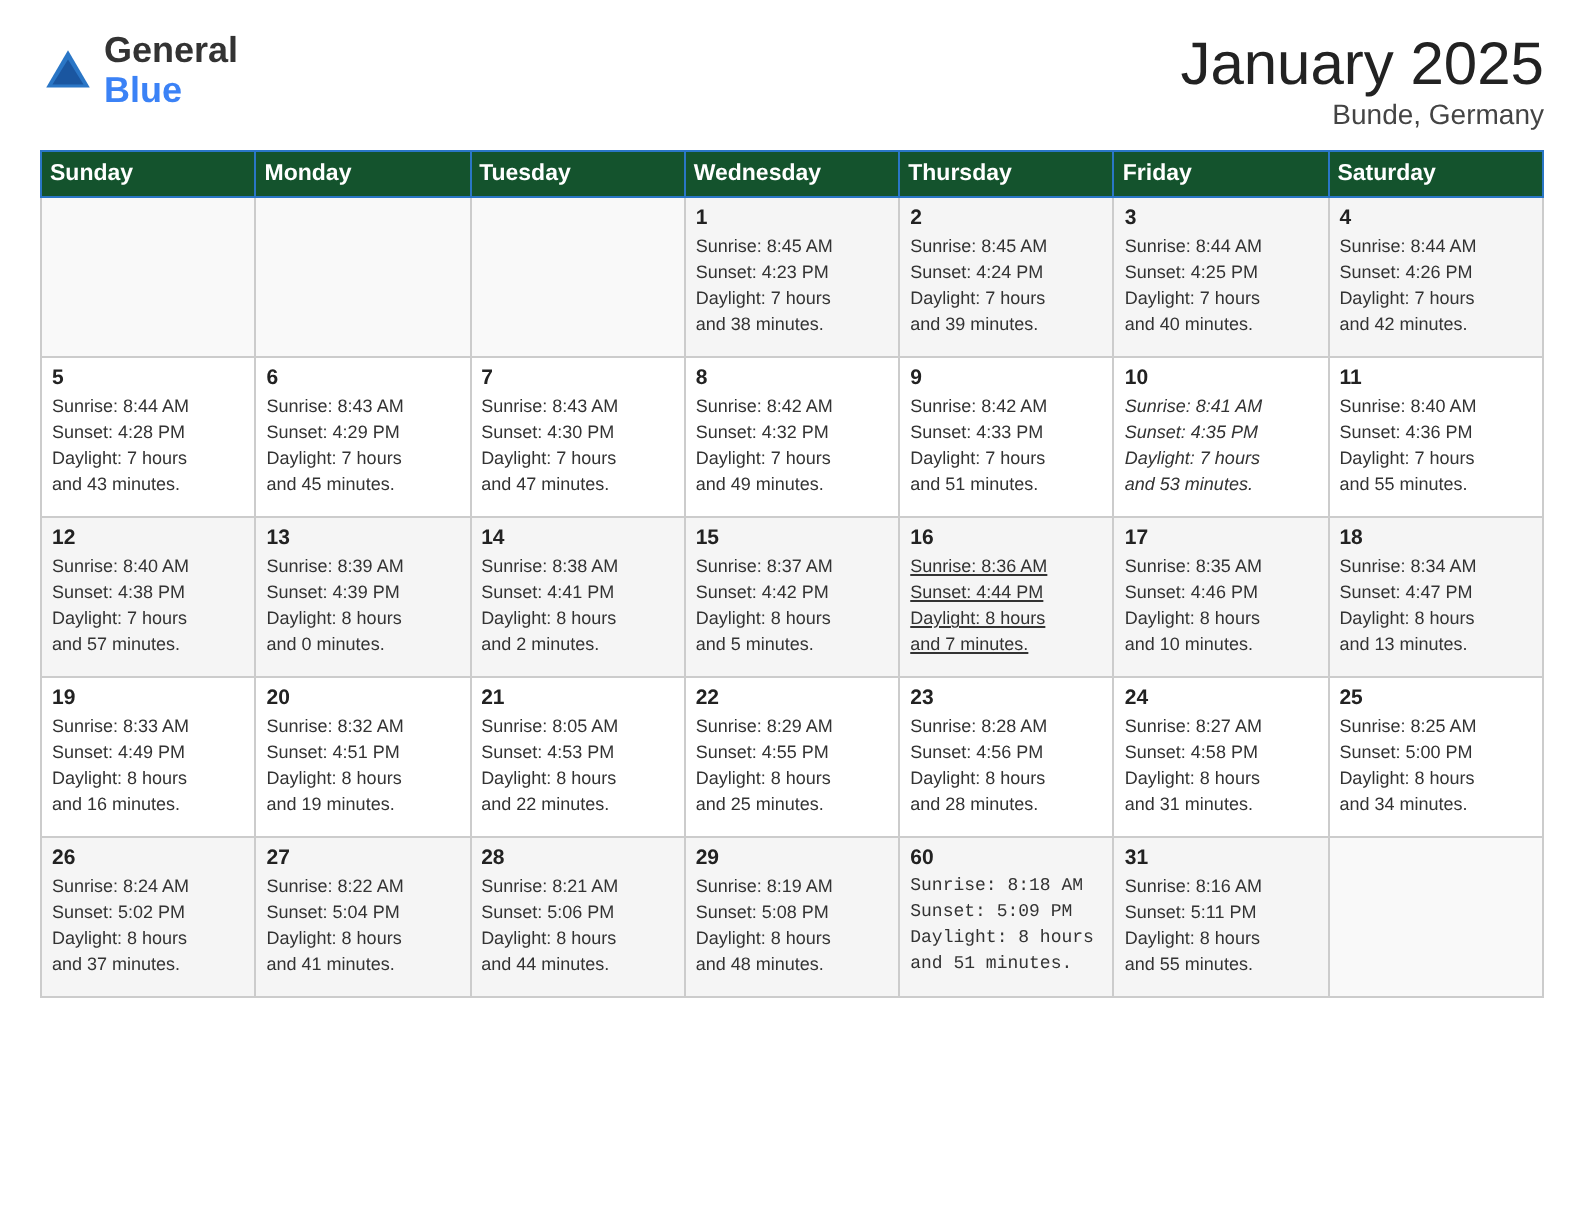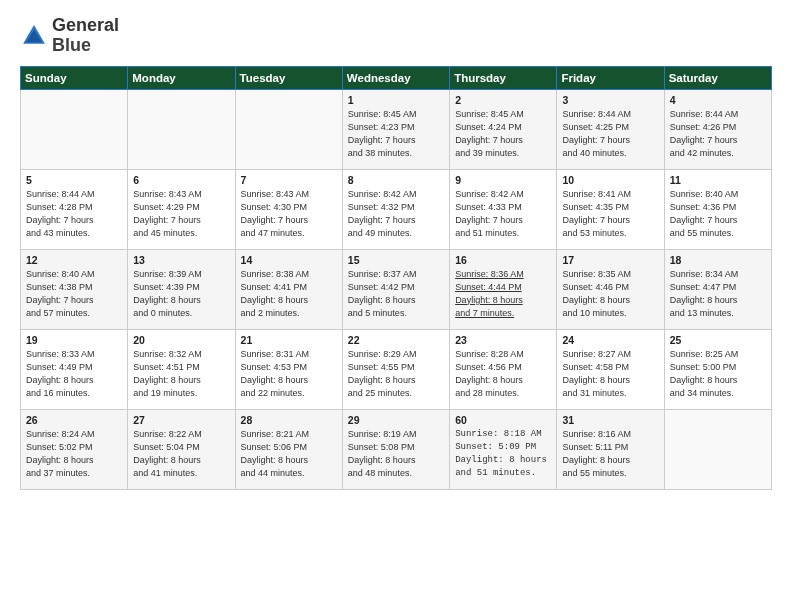--- a/index.html
+++ b/index.html
@@ -27,21 +27,21 @@
       display: flex;
       align-items: center;
       gap: 4px;
     }
     .logo-text {
       font-size: 18px;
       font-weight: bold;
       line-height: 1.1;
     }
     .logo-general { color: #333; }
-    .logo-blue { color: #404040; text-align: right; }
+    .logo-blue { color: #3b82f6; text-align: right; }
     .logo-icon {
       width: 28px;
       height: 28px;
     }
     .title-block {
       text-align: right;
     }
     .title-block h1 {
       font-size: 30px;
       font-weight: normal;
@@ -105,20 +105,24 @@
     <div class="logo">
       <svg class="logo-icon" viewBox="0 0 36 36">
         <polygon points="18,4 32,28 4,28" fill="#2a76c6"></polygon>
         <polygon points="18,10 28,26 8,26" fill="#1a56a0"></polygon>
       </svg>
       <div class="logo-text">
         <span class="logo-general">General</span><br>
         <span class="logo-blue">Blue</span>
       </div>
     </div>
+    <div class="title-block">
+      <h1>January 2025</h1>
+      <h2>Bunde, Germany</h2>
+    </div>
   </div>
 
   <table class="calendar">
     <thead>
       <tr>
 
       <th>Sunday</th>
           <th>Monday</th>
           <th>Tuesday</th>
           <th>Wednesday</th>
@@ -192,21 +196,21 @@
           </td>
           <td>
             <div class="day-number">9</div>
             <div class="day-info" style="white-space: pre-line;">Sunrise: 8:42 AM
 Sunset: 4:33 PM
 Daylight: 7 hours
 and 51 minutes.</div>
           </td>
           <td>
             <div class="day-number">10</div>
-            <div class="day-info" style="white-space: pre-line;">Sunrise: 8:41 AM
+            <div class="day-info" style="white-space: pre-line; font-style: italic;">Sunrise: 8:41 AM
 Sunset: 4:35 PM
 Daylight: 7 hours
 and 53 minutes.</div>
           </td>
           <td>
             <div class="day-number">11</div>
             <div class="day-info" style="white-space: pre-line;">Sunrise: 8:40 AM
 Sunset: 4:36 PM
 Daylight: 7 hours
 and 55 minutes.</div>
@@ -273,21 +277,21 @@
           </td>
           <td>
             <div class="day-number">20</div>
             <div class="day-info" style="white-space: pre-line;">Sunrise: 8:32 AM
 Sunset: 4:51 PM
 Daylight: 8 hours
 and 19 minutes.</div>
           </td>
           <td>
             <div class="day-number">21</div>
-            <div class="day-info" style="white-space: pre-line;">Sunrise: 8:31 AM
+            <div class="day-info" style="white-space: pre-line;">Sunrise: 8:05 AM
 Sunset: 4:53 PM
 Daylight: 8 hours
 and 22 minutes.</div>
           </td>
           <td>
             <div class="day-number">22</div>
             <div class="day-info" style="white-space: pre-line;">Sunrise: 8:29 AM
 Sunset: 4:55 PM
 Daylight: 8 hours
 and 25 minutes.</div>

